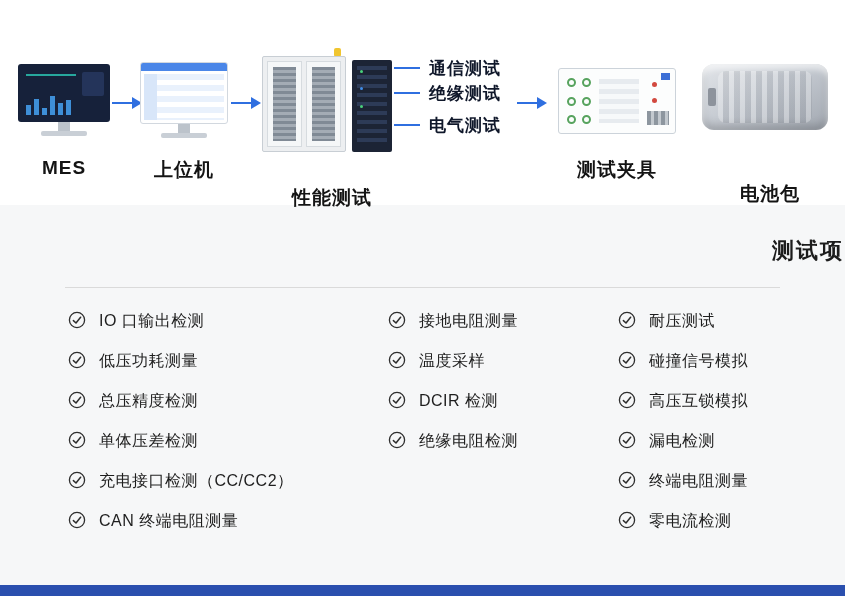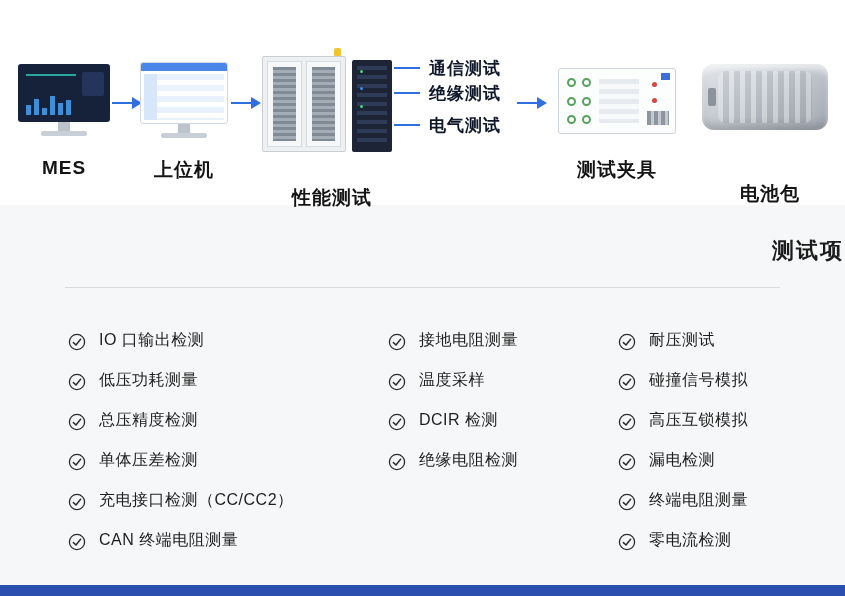--- a/index.html
+++ b/index.html
@@ -85,21 +85,21 @@
     background:repeating-linear-gradient(90deg, rgba(255,255,255,.28) 0 5px, rgba(70,75,85,.10) 5px 11px); }
   .battery-tab { position:absolute; left:6px; top:24px; width:8px; height:18px; background:#8d939c; border-radius:2px; }
 
   
   .section-title { position:absolute; top:236px; left:0; width:100%; text-align:right; font-size:22px; font-weight:700; color:#1c1c1c; letter-spacing:2px;margin-left:23px; }
   .divider { position:absolute; top:287px; left:65px; width:715px; height:1px; background:#dadada; }
 
   
   .col { position:absolute; top:311px; }
   .col.c1 { left:68px; } .col.c2 { left:388px; } .col.c3 { left:618px; }
-  .item { display:flex; align-items:flex-end; height:40px; gap:13px; }
+  .item { display:flex; align-items:flex-start; height:40px; gap:13px; }
   .check { display:flex; width:18px; height:18px; flex:0 0 auto; }
   .item-text { font-size:16px; color:#1e1e1e; letter-spacing:.5px; white-space:nowrap; }
 
   .footer-bar { position:absolute; left:0; bottom:0; width:100%; height:11px; background:#2a4fae; }
 </style>
 </head>
 <body>
 
 <div class="page">
   <div class="top-strip"></div>

